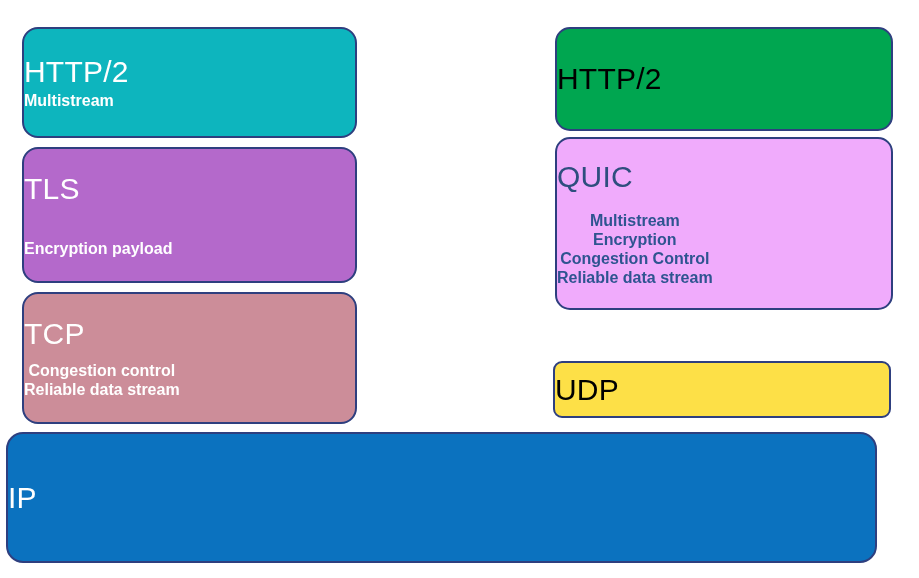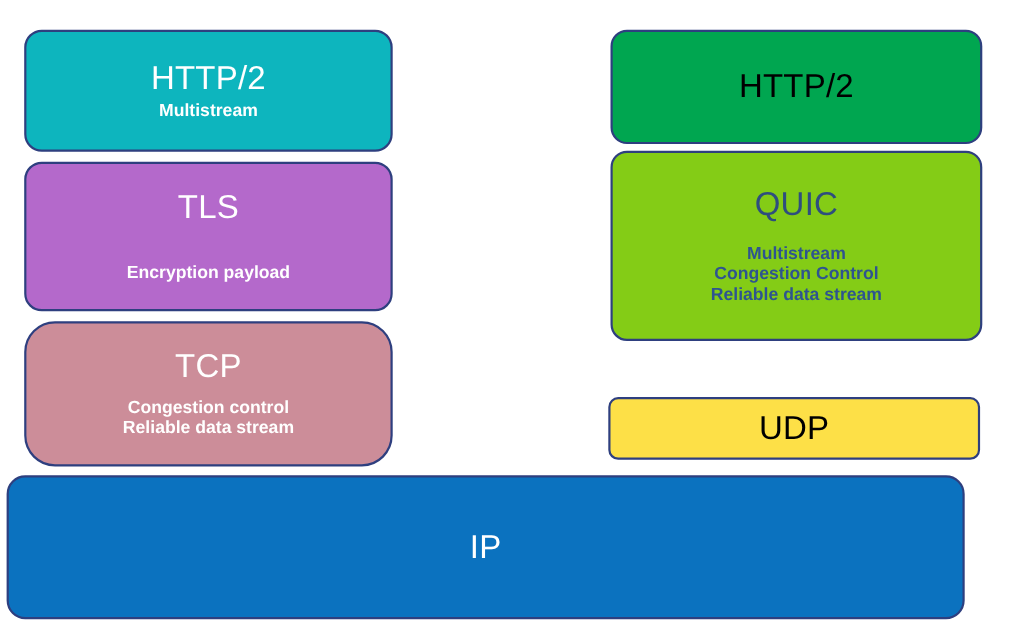--- a/index.html
+++ b/index.html
@@ -19,21 +19,21 @@
     height: 578px;
     background: #ffffff;
   }
   .layer-box {
     position: absolute;
     box-sizing: border-box;
     border: 2px solid #2E3F7F;
     border-radius: 16px;
     display: flex;
     flex-direction: column;
-    align-items: center;
+    align-items: flex-start;
     justify-content: center;
     text-align: center;
     line-height: 1.18;
     overflow: hidden;
   }
   .box-title {
     font-size: 30px;
     font-weight: 300;
     letter-spacing: 0.2px;
     white-space: nowrap;
@@ -63,37 +63,36 @@
     background: #B469CB;
     gap: 30px;
   }
   #box-tls .box-title,
   #box-tls .box-sub { color: #ffffff; }
   #box-tls .box-title { margin-bottom: 4px; }
 
   #box-tcp {
     left: 22px;  top: 292px;  width: 335px; height: 132px;
     background: #CC8D99;
-    border-radius: 28px;
   }
   #box-tcp .box-title,
   #box-tcp .box-sub { color: #ffffff; }
   #box-tcp .box-title { margin-bottom: 10px; }
 
   
   #box-http2-right {
     left: 555px; top: 27px;   width: 338px; height: 104px;
     background: #00A650;
     border-radius: 15px;
   }
   #box-http2-right .box-title { color: #000000; }
 
   #box-quic {
     left: 555px; top: 137px;  width: 338px; height: 173px;
-    background: #84cc16;
+    background: #f0abfc;
     border-radius: 15px;
   }
   #box-quic .box-title { color: #2E4E7E; margin-bottom: 18px; }
   #box-quic .box-sub   { color: #2E5490; }
 
   #box-udp {
     left: 553px; top: 361px;  width: 338px; height: 57px;
     background: #fde047;
     border-radius: 9px;
   }
@@ -135,20 +134,21 @@
   </div>
 
   <div class="layer-box" id="box-http2-right">
     <div class="box-title">HTTP/2</div>
   </div>
 
   <div class="layer-box" id="box-quic">
     <div class="box-title">QUIC</div>
     <div class="sub-list">
       <div class="box-sub">Multistream</div>
+      <div class="box-sub">Encryption</div>
       <div class="box-sub">Congestion Control</div>
       <div class="box-sub">Reliable data stream</div>
     </div>
   </div>
 
   <div class="layer-box" id="box-udp">
     <div class="box-title">UDP</div>
   </div>
 
   <div class="layer-box" id="box-ip">

